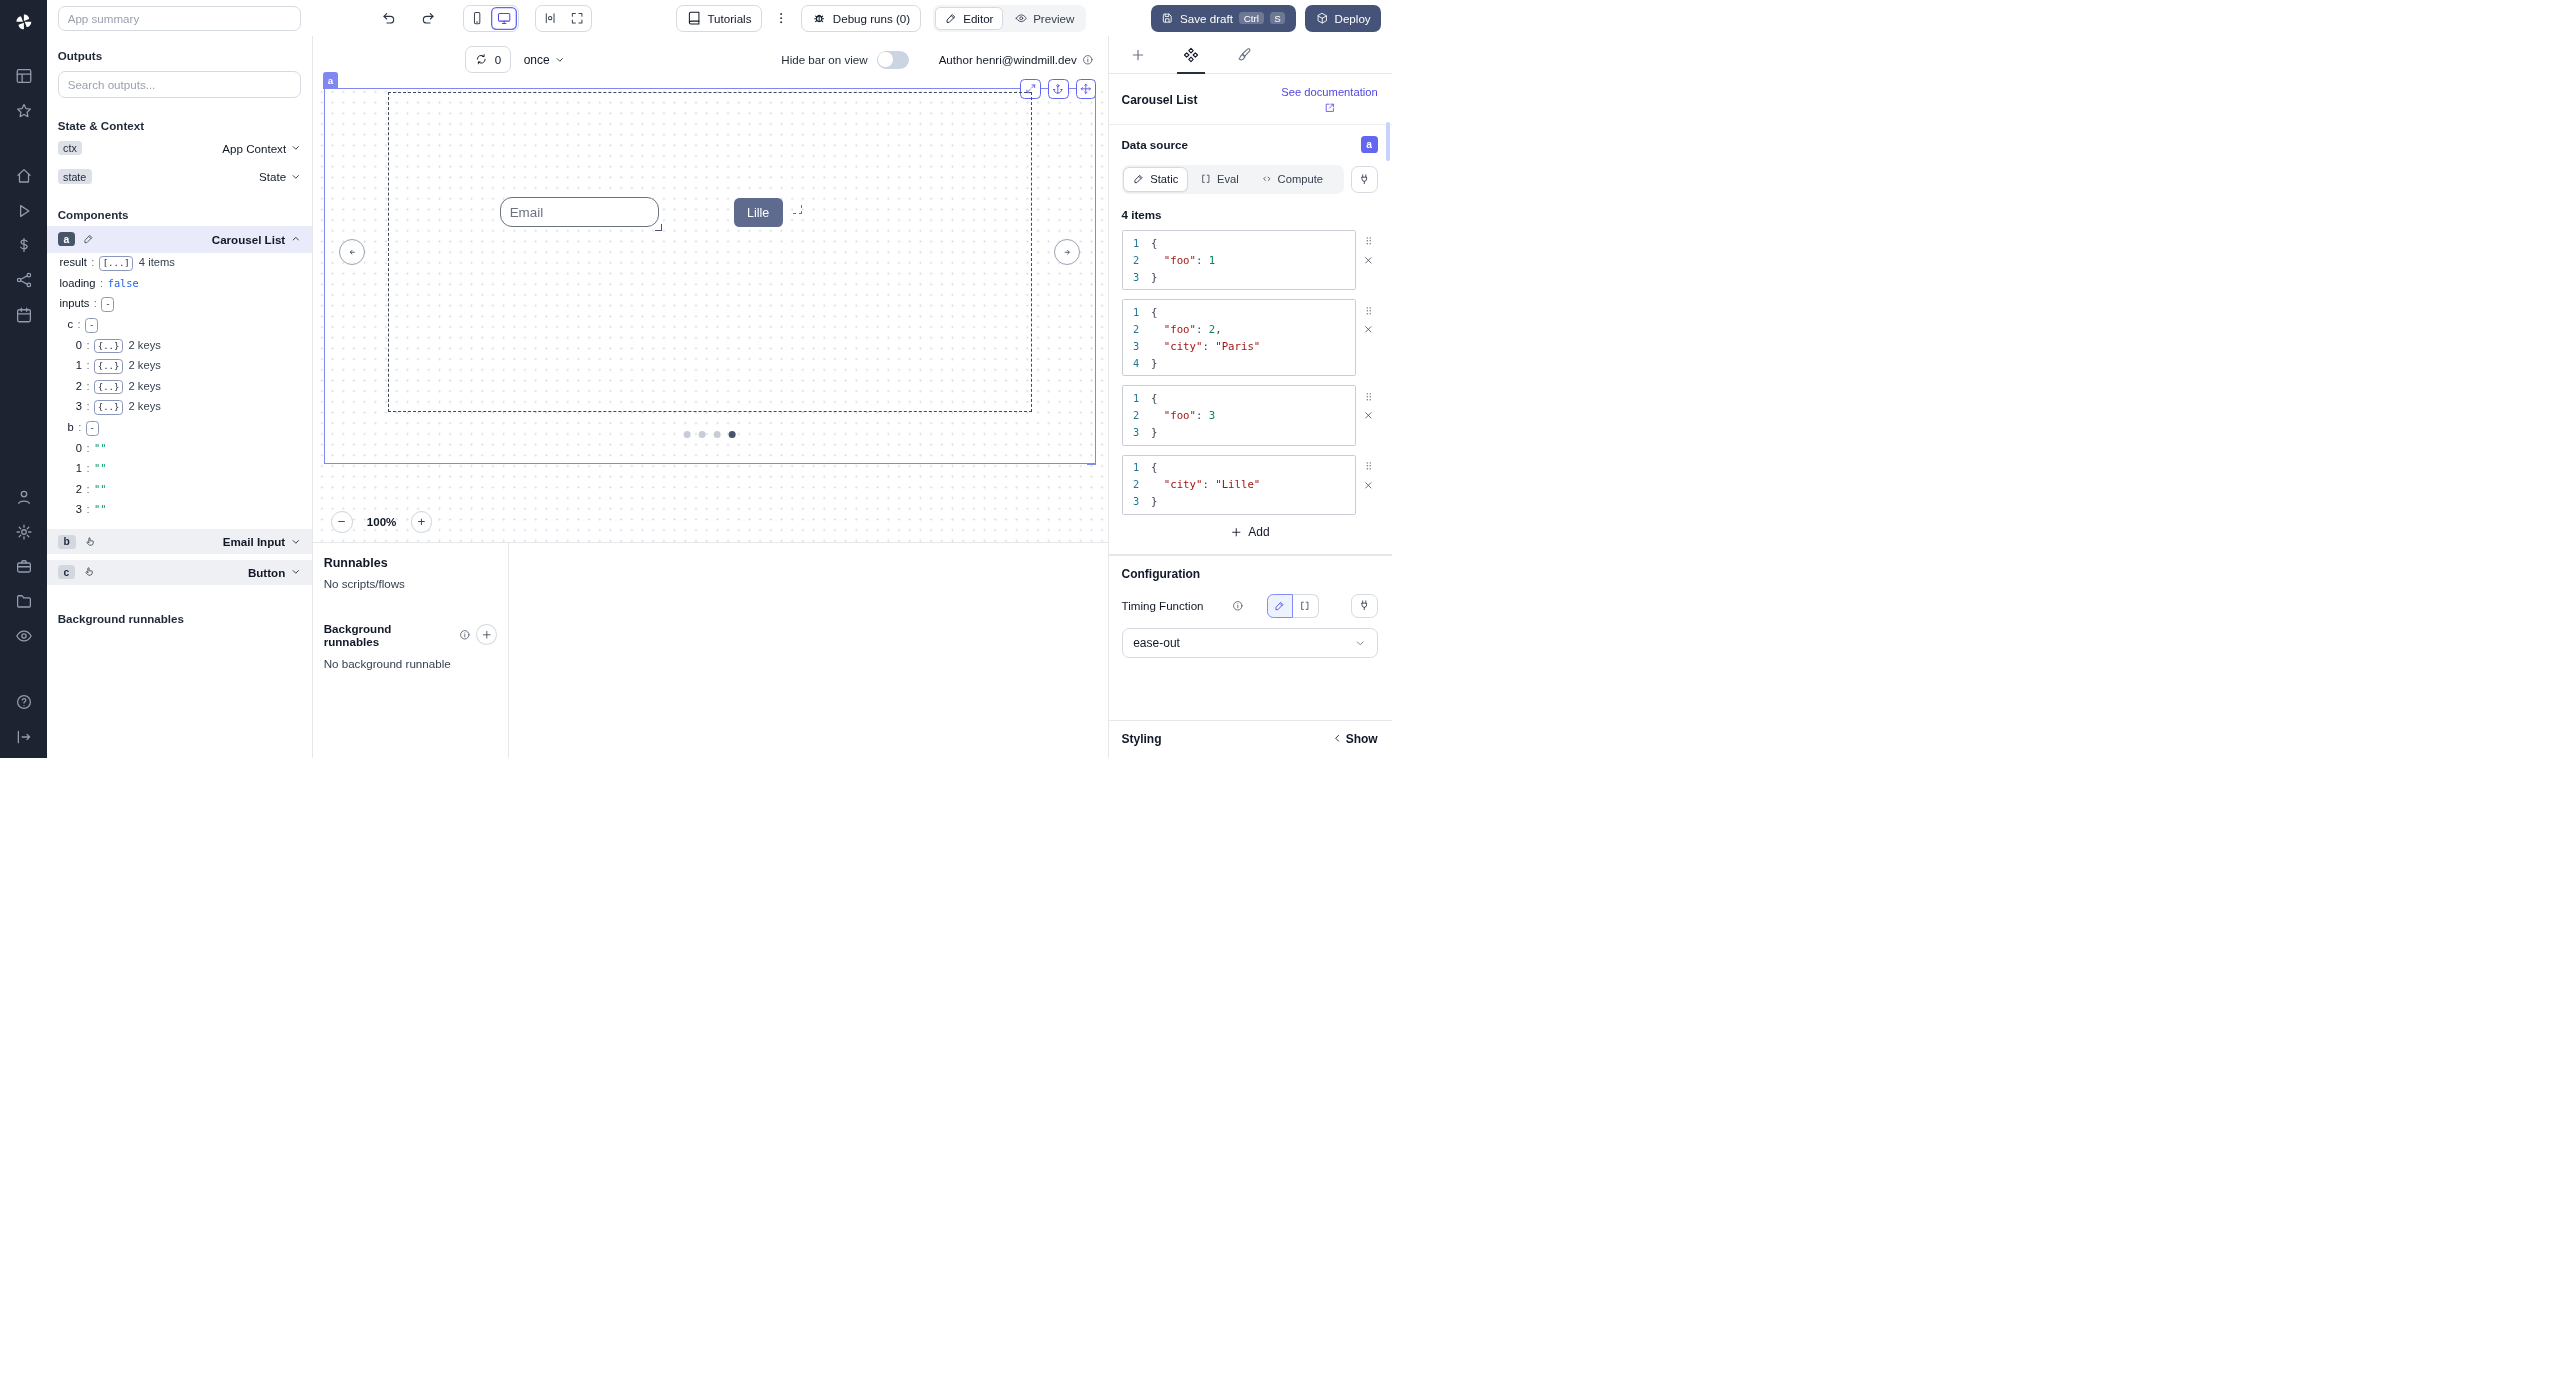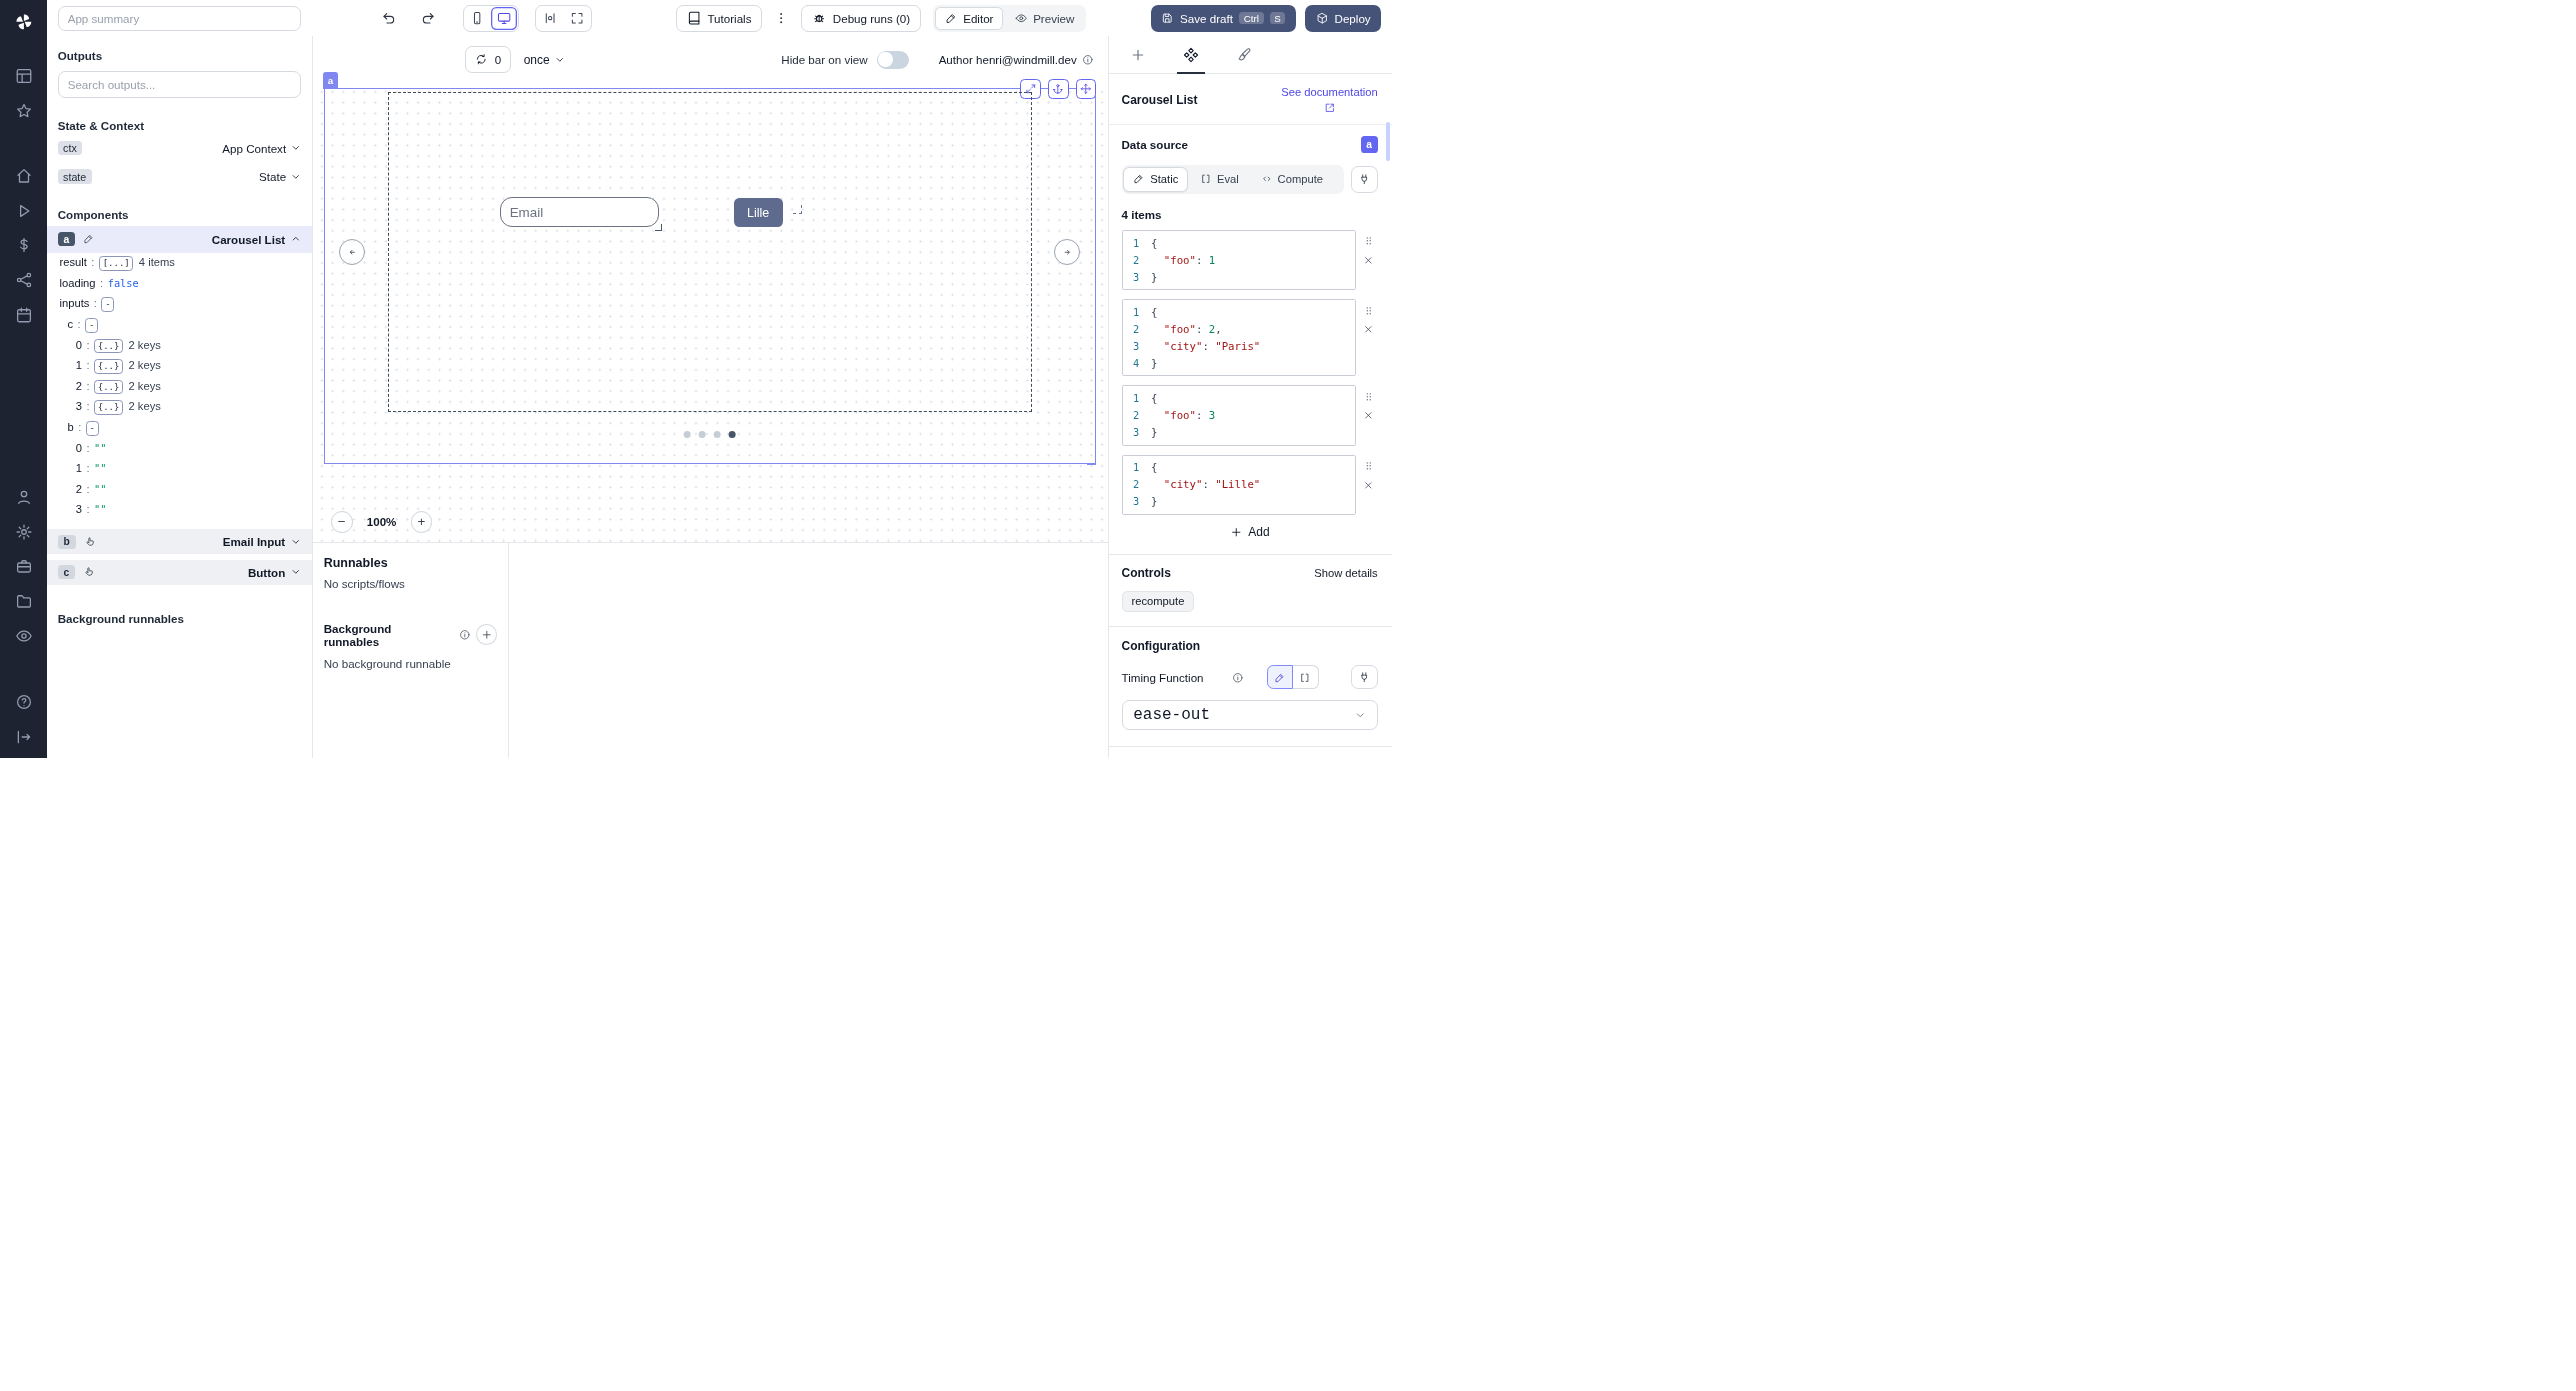--- a/index.html
+++ b/index.html
@@ -165,21 +165,21 @@
   .config-section { padding:11.6px 14.3px 16px 12.5px; }
   .timing-row { display:flex; align-items:center; margin-top:12.5px; gap:23px; }
   .timing-label { font-size:11.6px; color:#111827; }
   .mini-group { margin-left:auto; display:flex; }
   .mini-btn { width:26px; height:24px; border:0.9px solid #d5d9e0; background:#fff; color:#374151; display:flex; align-items:center; justify-content:center; cursor:pointer; padding:0; }
   .mini-btn:first-child { border-radius:6.3px 0 0 6.3px; }
   .mini-btn:last-child { border-radius:0 6.3px 6.3px 0; border-left:none; }
   .mini-btn.active {  border:0.9px solid #818cf8; color:#4338ca; background:#eef2ff; }
   .timing-plug { margin-left:9px; width:27px; height:24px; }
   .select { margin-top:10.7px; height:30px; border:0.9px solid #d5d9e0; border-radius:7.2px; display:flex; align-items:center; justify-content:space-between; padding:0 10.7px; cursor:pointer; color:#6b7280; }
-  .select-value { font-size:16px; color:#111827;font-family:Liberation Mono, monospace; }
+  .select-value { font-size:12px; color:#111827; }
   .styling-bar { margin-top:auto; border-top:0.9px solid #e5e7eb; padding:10.7px 14.3px 12.5px 12.5px; display:flex; align-items:center; justify-content:space-between; flex-shrink:0; }
   .show-btn { display:flex; align-items:center; gap:2.7px; background:none; border:none; font-size:12px; font-weight:600; color:#111827; cursor:pointer; }
   .scroll-thumb { position:absolute; right:1.8px; top:86px; width:4.5px; height:39px; border-radius:2.7px; background:#c7d2fe; }
 </style>
 </head>
 <body>
 
 <div class="app">
 
   <aside class="rail" id="rail">
@@ -931,27 +931,20 @@
             <button class="add-btn">
               <i class="ico i14">
                   <svg viewBox="0 0 24 24" fill="none" stroke="currentColor" stroke-width="1.7" stroke-linecap="round" stroke-linejoin="round">
                     <path d="M12 5v14M5 12h14"></path>
                   </svg>
                 </i>
               <span>Add</span>
             </button>
           </div>
           <div class="divider"></div>
-          <div class="ctrl-section">
-            <div class="ctrl-row">
-              <span class="sec-title">Controls</span>
-              <button class="show-details">Show details</button>
-            </div>
-            <button class="chip">recompute</button>
-          </div>
           <div class="divider"></div>
           <div class="config-section">
             <span class="sec-title">Configuration</span>
             <div class="timing-row">
               <span class="timing-label">Timing Function</span>
               <i class="ico i13 info-ic">
                   <svg viewBox="0 0 24 24" fill="none" stroke="currentColor" stroke-width="1.7" stroke-linecap="round" stroke-linejoin="round">
                     <circle cx="12" cy="12" r="8.7"></circle>
                     <path d="M12 11.2v5"></path>
                     <path d="M12 8v.1"></path>

